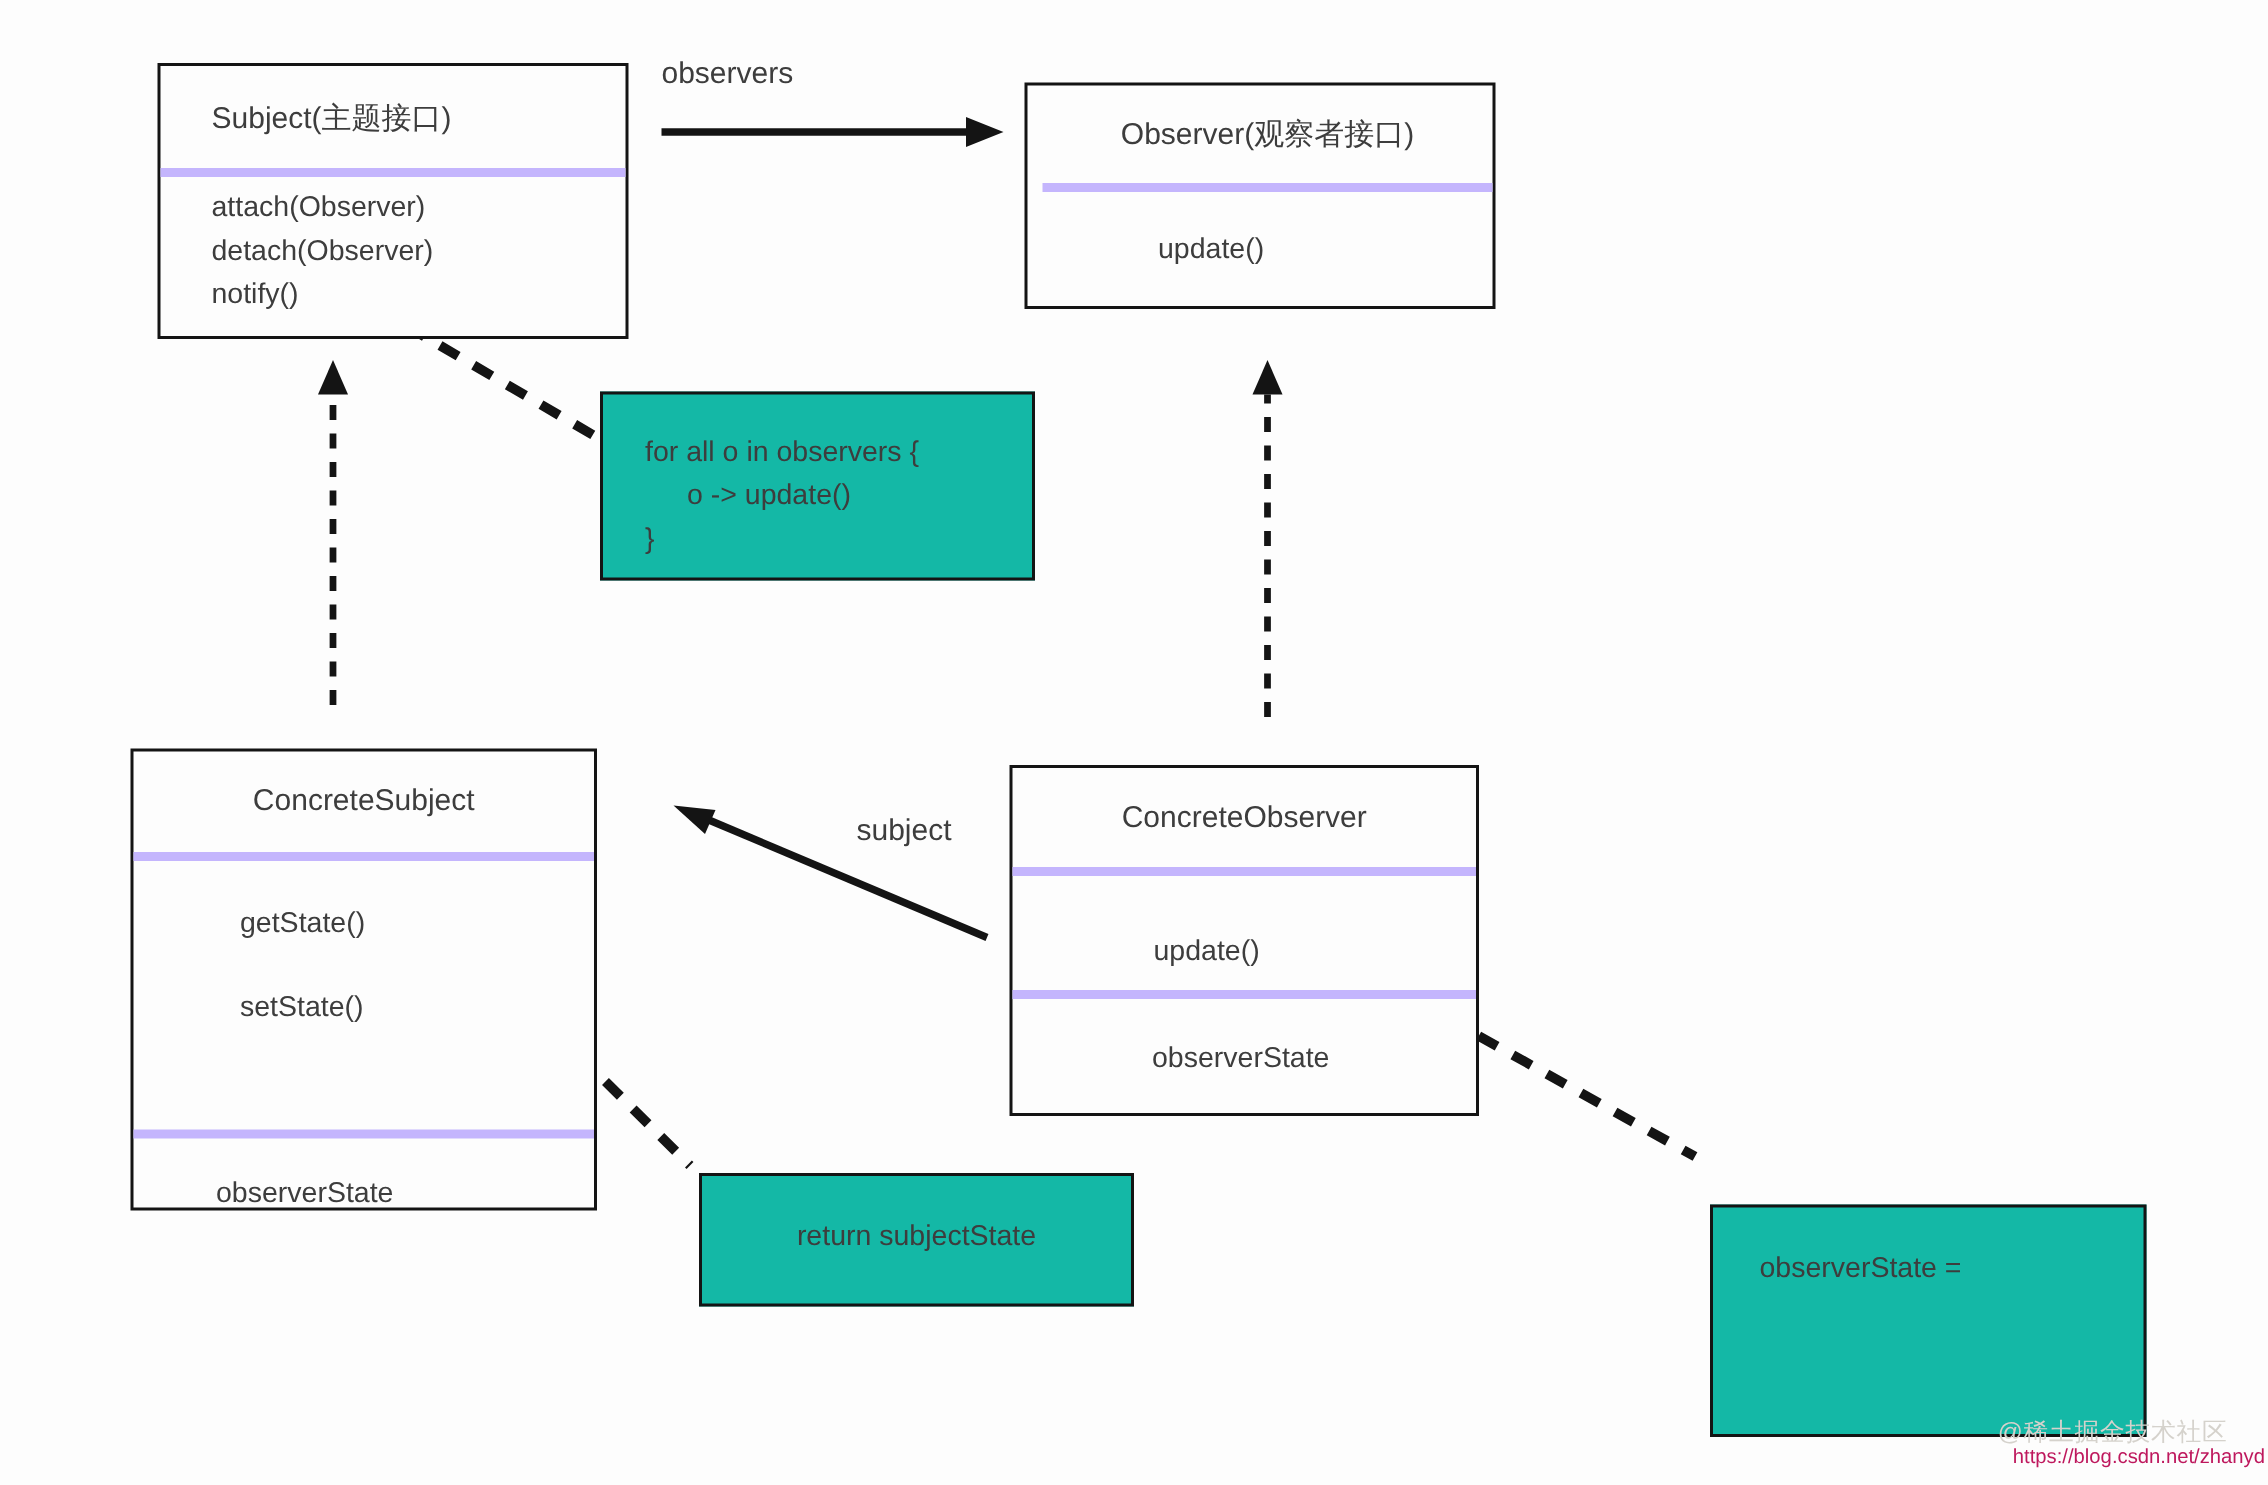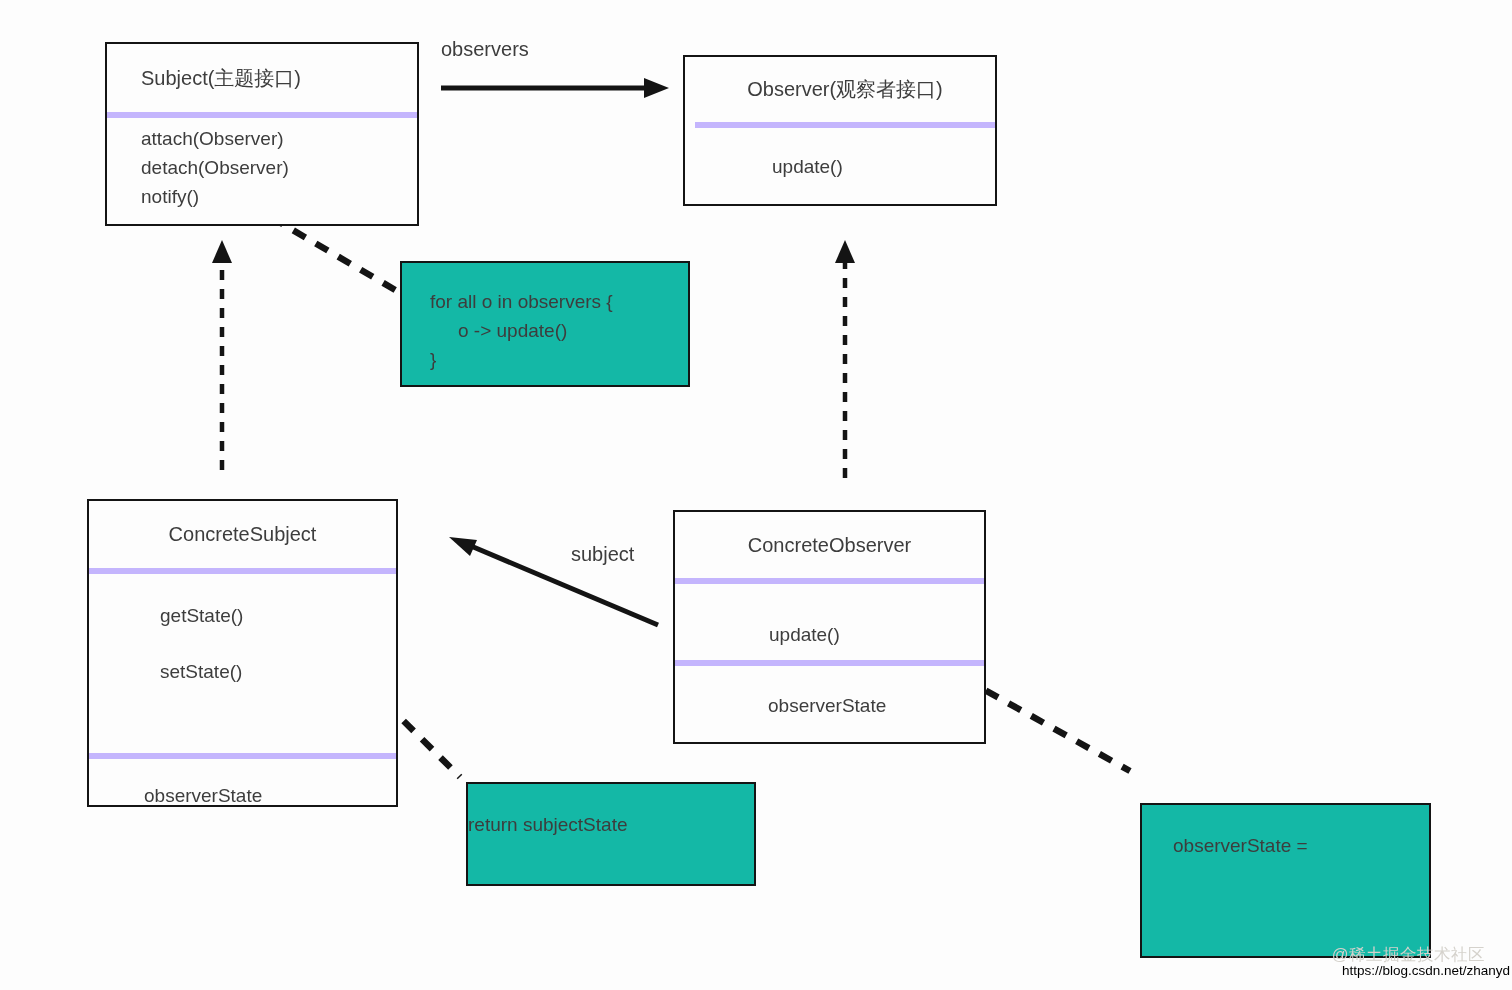--- a/index.html
+++ b/index.html
@@ -56,33 +56,33 @@
 
   
   .note-box {
     position: absolute;
     border: 2px solid #141414;
     background: #14b8a6;
     font-size: 19px;
   }
   .note-forloop { left: 400px; top: 261px; width: 290px; height: 126px; padding: 24px 0 0 28px; }
   .note-forloop .indent { padding-left: 28px; }
-  .note-return { left: 466px; top: 782px; width: 290px; height: 104px; padding-top: 26px; text-align: left; }
+  .note-return { left: 466px; top: 782px; width: 290px; height: 89px; padding-top: 26px; text-align: center; }
   .note-obsstate { left: 1140px; top: 763px; width: 291px; height: 155px; padding: 27px 0 0 31px; margin-top: 40px; }
   .note-obsstate .line { line-height: 28px; }
 
   
   .edge-label { position: absolute; font-size: 20px; color: #3d3d3d; }
   .label-observers { left: 441px; top: 38px; }
   .label-subject { left: 571px; top: 543px; }
 
   
   .watermark { position: absolute; text-align: right; user-select: none; }
   .wm-1 { right: 27px; top: 944px; font-size: 16.5px; color: #d5d2cc; letter-spacing: 0.5px; }
-  .wm-2 { right: 2px; top: 963px; font-size: 13.5px; color: #000000; }
+  .wm-2 { right: 2px; top: 963px; font-size: 13.5px; color: #be185d; }
 </style>
 </head>
 <body>
 
 <div class="canvas">
 
   <svg class="connectors" viewBox="0 0 1512 990" xmlns="http://www.w3.org/2000/svg">
 
     <line x1="441" y1="88" x2="647" y2="88" stroke-width="5" stroke="#141414"></line>
     <polygon points="669,88 644,78 644,98" fill="#141414"></polygon>

